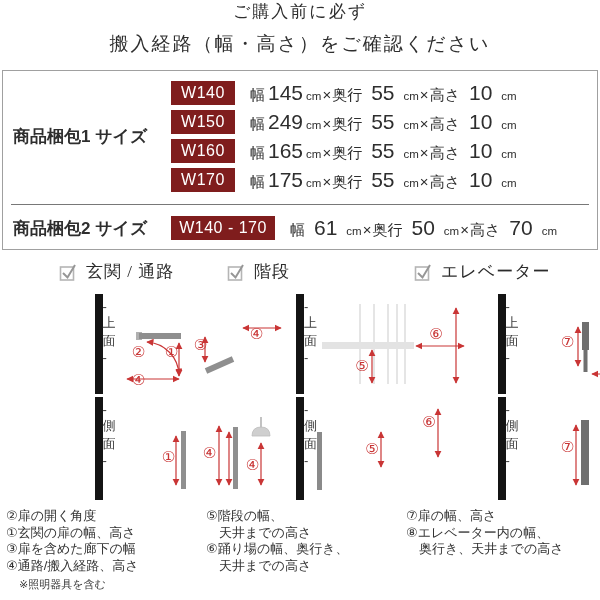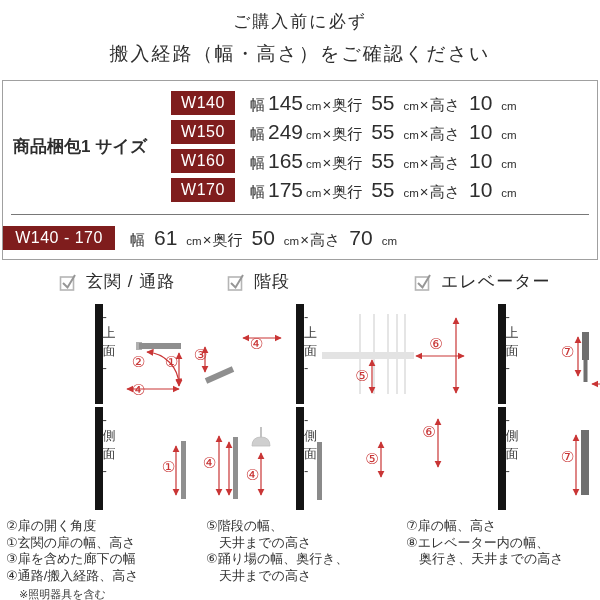--- a/index.html
+++ b/index.html
@@ -1,41 +1,41 @@
 <!DOCTYPE html>
 <html><head>
 <meta charset="utf-8">
 <style>
   html,body{margin:0;padding:0;}
   body{
     width:600px;height:600px;overflow:hidden;background:#ffffff;
     font-family:"Liberation Sans","DejaVu Sans",sans-serif;color:#2e2e2e;position:relative;
   }
   
-  .title{text-align:center;padding-top:10px;}
+  .title{text-align:center;padding-top:0;}
   .title .t1{font-size:17px;letter-spacing:2px;}
   .title .t2{font-size:19px;letter-spacing:2px;margin-top:8px;}
   
   .pack-table{margin:13px 2px 0;border:1px solid #a0a0a0;padding:5px 0 0;}
   .sec{display:flex;align-items:center;}
   .sec-label{width:158px;padding-left:10px;font-weight:bold;font-size:17px;flex:none;}
   .size-rows{flex:1;}
   .size-row{display:flex;align-items:center;margin:5px 0;}
   .badge{width:64px;height:24px;background:#7f1d1d;color:#ffffff;display:flex;align-items:center;justify-content:center;font-size:16px;flex:none;letter-spacing:.5px;}
-  .badge.wide{width:112px;}
+  .badge.wide{width:104px;}
   .dims{display:flex;align-items:baseline;margin-left:15px;white-space:nowrap;}
   .dlabel{font-size:15px;}
   .dnum{font-size:21px;margin:0 3px;}
   .dnum.g{margin:0 9px;}
   .dunit{font-size:11.5px;}
   .dtimes{font-size:15px;margin:0 1px;}
   .divider{border-top:1px solid #787878;margin:7px 8px;}
   .sec2{padding:4px 0 9px;}
   
-  .check-row{position:relative;height:34px;margin-top:7px;}
+  .check-row{position:relative;height:34px;margin-top:7px;font-family:Liberation Serif, serif;}
   .check-item{position:absolute;top:3px;display:flex;align-items:center;gap:9px;font-size:17px;letter-spacing:1px;color:#2b2b2b;}
   .chk-1{left:58px;} .chk-2{left:226px;} .chk-3{left:413px;}
   
   .diagram-grid{display:flex;justify-content:space-between;padding:0 2px;margin-top:3px;}
   .diagram-col{width:193px;display:flex;flex-direction:column;gap:3px;align-items:center;}
   .panel{position:relative;background:#e3e3e3;border:4px solid #141414;}
   .panel.top{height:92px;}
   .panel.side{height:95px;}
   .panel-label{position:absolute;left:4px;top:1px;font-size:13px;color:#3c3c3c;letter-spacing:1px;z-index:2;}
   .panel svg.draw{position:absolute;left:0;top:0;}
@@ -138,20 +138,21 @@
             <span class="dunit">cm</span>
         </span>
       </div>
 
     </div>
   </div>
 
   <div class="divider"></div>
 
   <div class="sec sec2">
+    <div class="sec-label">商品梱包2 サイズ</div>
     <span class="badge wide">W140 - 170</span>
     <span class="dims">
       <span class="dlabel">幅</span>
         <span class="dnum g">61</span>
         <span class="dunit">cm</span>
         <span class="dtimes">×</span>
         <span class="dlabel">奥行</span>
         <span class="dnum g">50</span>
         <span class="dunit">cm</span>
         <span class="dtimes">×</span>

